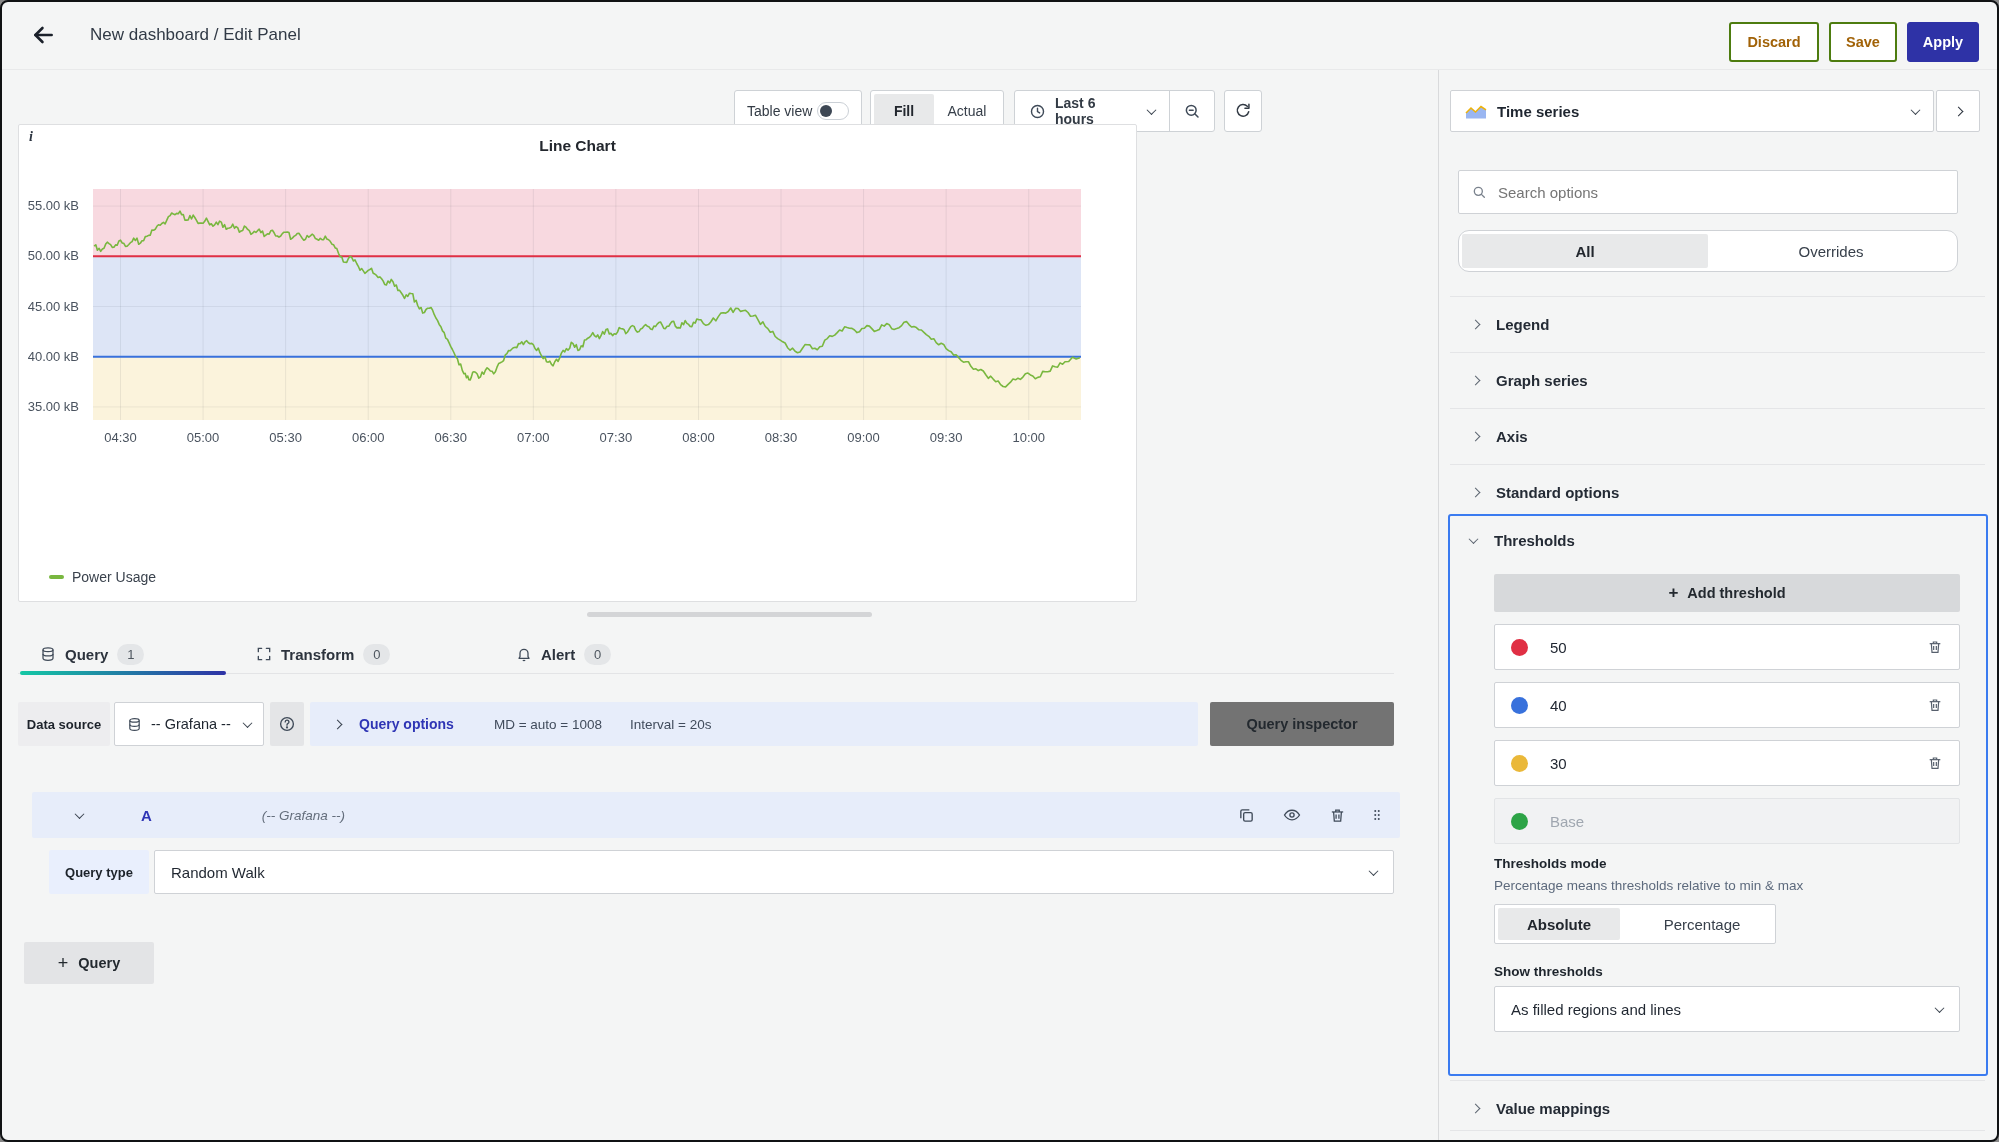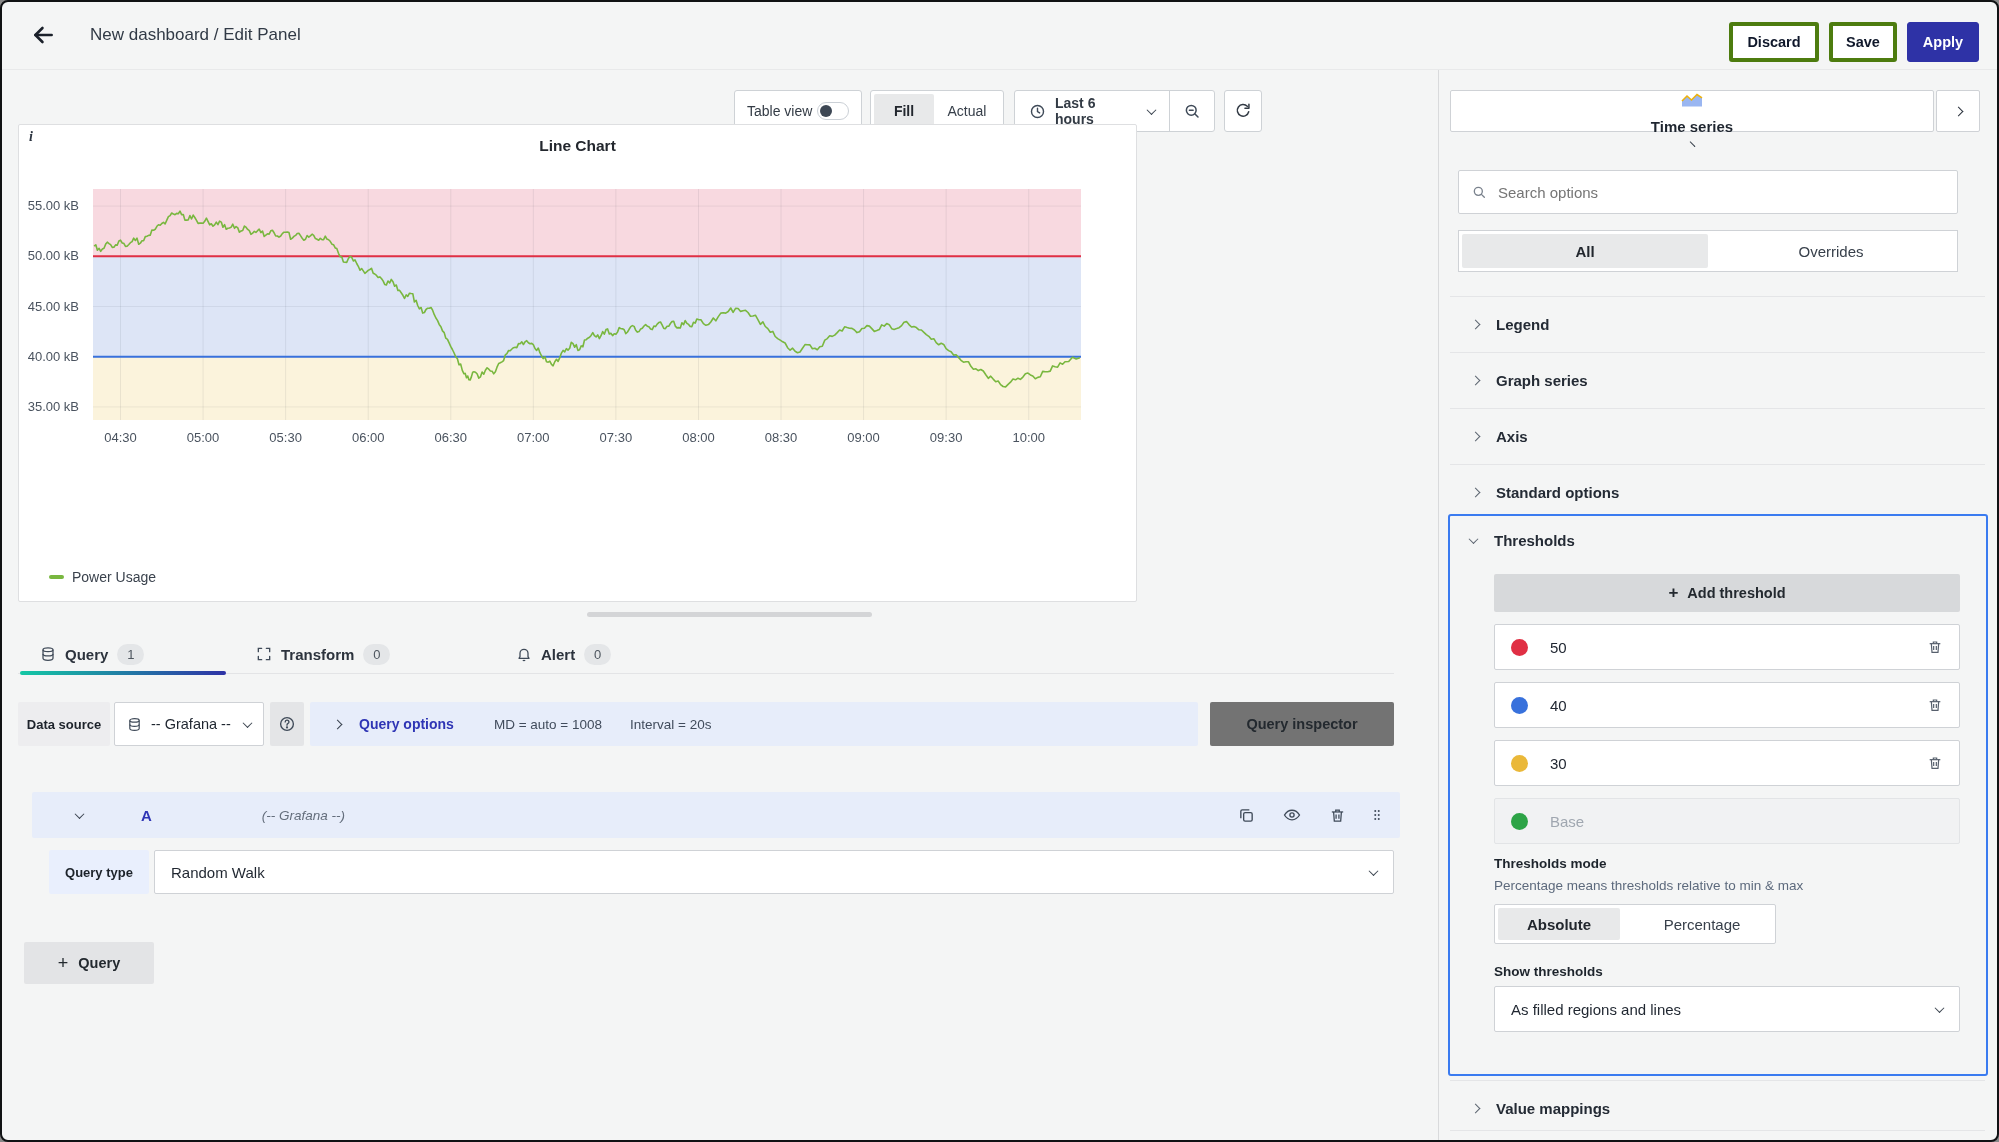--- a/index.html
+++ b/index.html
@@ -3,21 +3,21 @@
 <meta charset="utf-8">
 <style>
   html,body{margin:0;padding:0;background:#888;}
   *{box-sizing:border-box;}
   .app{position:relative;width:1999px;height:1142px;background:#f4f5f5;
        border:2px solid #101214;border-radius:8px;overflow:hidden;
        font-family:"Liberation Sans",sans-serif;color:#24292f;}
   .abs{position:absolute;}
   .btn{display:flex;align-items:center;justify-content:center;border-radius:3px;
        font-size:14.5px;font-weight:700;cursor:pointer;}
-  .btn-outline{background:#fff;border:4px solid #4d7c0f;color:#0f172a;}
+  .btn-outline{background:#fff;border:2px solid #4d7c0f;color:#a16207;}
   .btn-primary{background:#2e32a6;border:1px solid #2e32a6;color:#fff;}
   .chev{display:inline-block;width:7px;height:7px;border-right:1.8px solid currentColor;
         border-bottom:1.8px solid currentColor;}
   .chev-down{transform:rotate(45deg) translate(-1px,-1px);}
   .chev-right{transform:rotate(-45deg);}
   .icon{display:inline-flex;align-items:center;justify-content:center;color:#3f4a58;}
   .icon svg{display:block;}
   
   .crumb{font-size:17px;font-weight:500;color:#313a46;}
   
@@ -265,21 +265,21 @@
   <div class="abs select" style="left:152px;top:848px;width:1240px;height:44px;padding:0 16px;font-size:15px;">
     <span style="flex:1;">Random Walk</span>
     <span class="chev chev-down" style="color:#3c4550;"></span>
   </div>
 
   <div class="abs chip" style="left:22px;top:940px;width:130px;height:42px;background:#e3e4e6;font-size:14.5px;color:#23292f;gap:10px;">
     <span style="font-size:18px;font-weight:400;">+</span>
     <span>Query</span>
   </div>
 
-  <div class="abs select" style="left:1448px;top:88px;width:484px;height:42px;padding:0 29px;gap:10px;font-weight:700;font-size:15px;flex-direction:column;">
+  <div class="abs select" style="left:1448px;top:88px;width:484px;height:42px;padding:0 14px;gap:10px;font-weight:700;font-size:15px;">
     <span class="icon">
       <svg width="22" height="17" viewBox="0 0 22 16">
           <path d="M1 15V9.5L6 4.5l4.5 4L16 3l5 3.4V15z" fill="#9ab6f1"></path>
           <path d="M1 9.5 6 4.5l4.5 4L16 3l5 3.4" fill="none" stroke="#edb20c" stroke-width="1.6"></path>
         </svg>
     </span>
     <span style="flex:1;">Time series</span>
     <span class="chev chev-down" style="color:#3c4550;"></span>
   </div>
   <div class="abs select icon" style="left:1934px;top:88px;width:44px;height:42px;justify-content:center;">
@@ -289,21 +289,21 @@
   <div class="abs select" style="left:1456px;top:168px;width:500px;height:44px;padding:0 12px;gap:9px;cursor:text;">
     <span class="icon" style="color:#7a828d;">
       <svg width="16" height="16" viewBox="0 0 24 24" fill="none" stroke="currentColor" stroke-width="2" stroke-linecap="round">
           <circle cx="11" cy="11" r="6"></circle>
           <path d="M15.6 15.6 20 20"></path>
         </svg>
     </span>
     <input style="border: none; outline: none; flex: 1 1 0%; font-size: 15px; font-family: inherit; color: rgb(36, 41, 47); background: transparent;" placeholder="Search options">
   </div>
 
-  <div class="abs" style="left:1456px;top:228px;width:500px;height:42px;background:#fff;border:1px solid #cfd2d6;border-radius:0;display:flex;padding:3px;">
+  <div class="abs" style="left:1456px;top:228px;width:500px;height:42px;background:#fff;border:1px solid #cfd2d6;border-radius:11px;display:flex;padding:3px;">
     <div class="seg sel" style="flex:1;border-radius:2px;font-size:15px;">All</div>
     <div class="seg" style="flex:1;font-size:15px;">Overrides</div>
   </div>
 
   <div class="section-row" style="top:294px;">
     <span class="chev chev-right" style="color:#5c6570;"></span>
     <span class="lbl">Legend</span>
   </div>
   <div class="section-row" style="top:350px;">
     <span class="chev chev-right" style="color:#5c6570;"></span>

